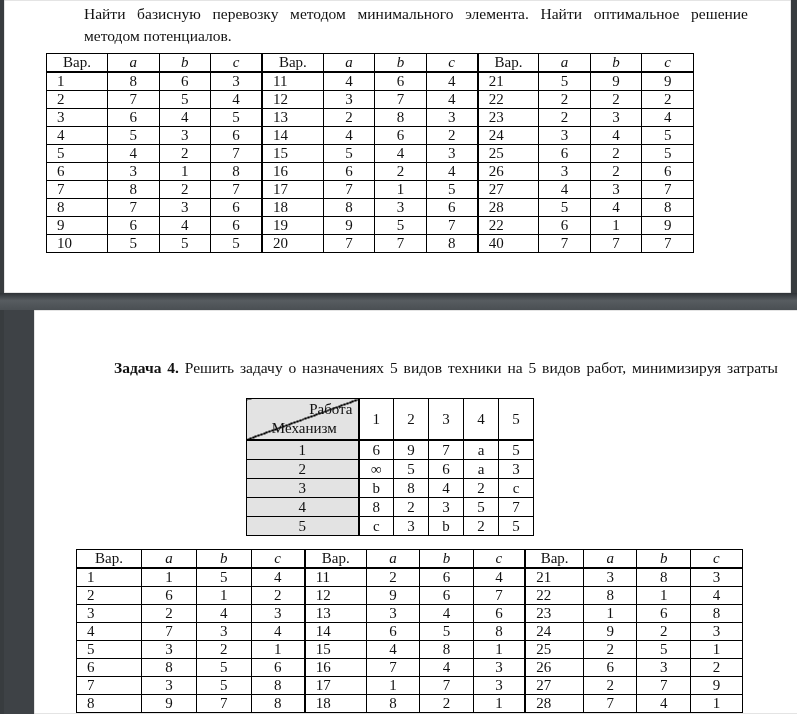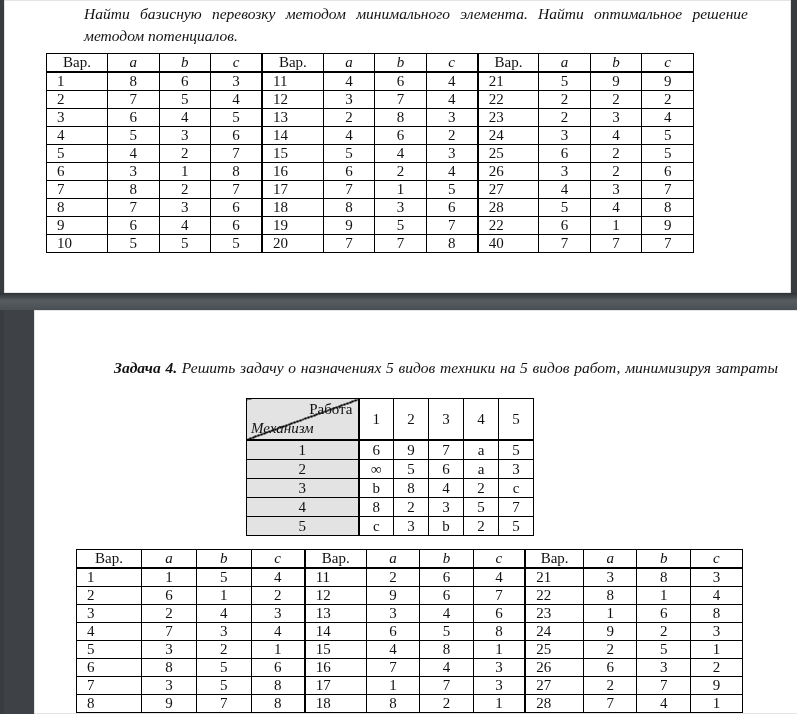--- a/index.html
+++ b/index.html
@@ -20,21 +20,21 @@
 
   #separator {
     position:absolute; left:0; top:293px; width:797px; height:17px;
     background:linear-gradient(#2e3236, #575c60 45%, #4a4f53);
   }
   .side-strip { position:absolute; top:0; height:714px; background:#383c3f; }
   #strip-left { left:0; width:4px; }
   #strip-right { right:0; width:6px; }
 
   .para { position:absolute; font-size:15.5px; line-height:22px; }
-  .para .line { white-space:nowrap;font-style:italic; }
+  .para .line { white-space:nowrap; }
   .para .line.j { text-align:justify; text-align-last:justify; }
 
   table { border-collapse:collapse; table-layout:fixed; }
 
   
   .vtable { position:absolute; font-size:15px; }
   .vtable td, .vtable th {
     border:1px solid #000; padding:0 2px; height:15px;
     text-align:center; font-weight:normal; overflow:hidden;
   }
@@ -57,21 +57,21 @@
   #matrix .shade { background:#e3e3e3; }
   #matrix td.rowlbl, #matrix th.corner { border-right:2px solid #000; }
   #matrix th.corner {
     background-color:#e3e3e3;
     background-image:linear-gradient(to bottom right,
       transparent calc(50% - 0.8px), #000 calc(50% - 0.8px),
       #000 calc(50% + 0.8px), transparent calc(50% + 0.8px));
     vertical-align:top;
   }
   .corner-top  { text-align:right; padding:1px 5px 0 0; line-height:19px; }
-  .corner-bot  { text-align:left;  padding:0 0 0 4px;  line-height:19px;font-style:italic; }
+  .corner-bot  { text-align:center;  padding:0 0 0 4px;  line-height:19px; }
 </style>
 </head>
 <body>
 
 <div id="viewport">
 
   <div class="side-strip" id="strip-left"></div>
   <div class="side-strip" id="strip-right"></div>
 
   <div class="page" id="page1">

